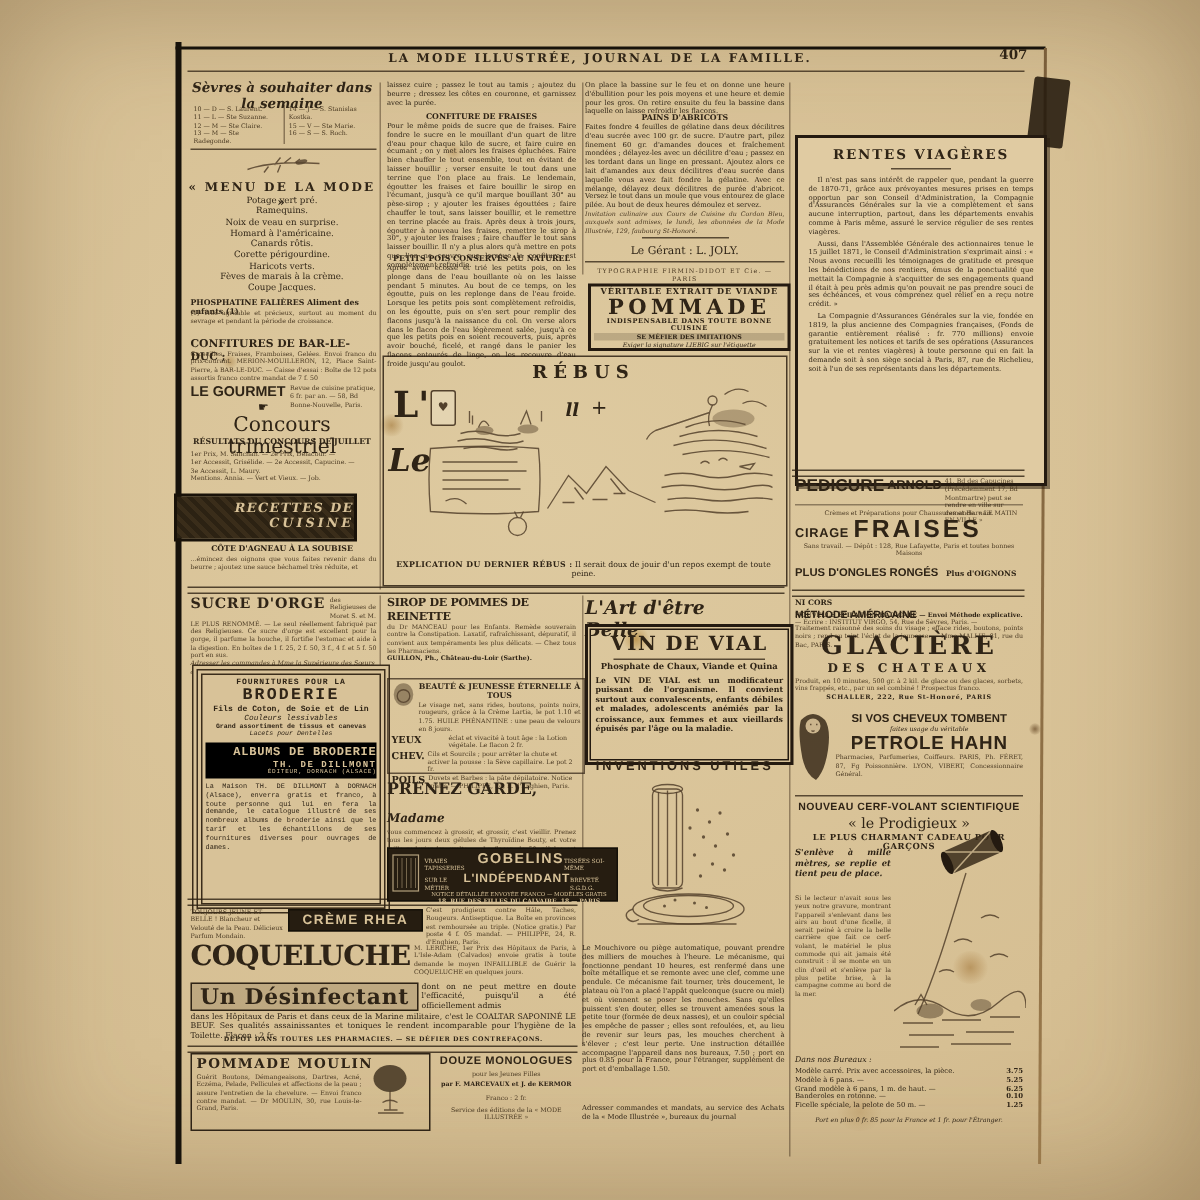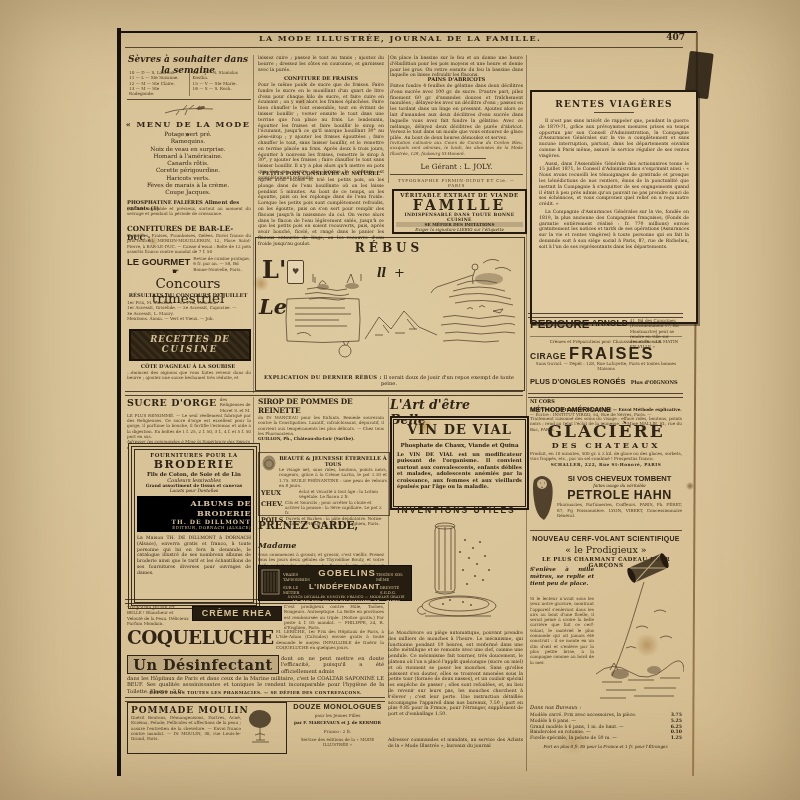--- a/index.html
+++ b/index.html
@@ -19,21 +19,21 @@
   .t42{font-size:4.2px;line-height:5.3px}
   .t45{font-size:4.6px;line-height:5.8px}
   .t5{font-size:5.2px;line-height:6.4px}
   .t55{font-size:5.6px;line-height:6.9px}
   .ink2{color:var(--ink2)}
   .hr{position:absolute;height:1px;background:rgba(45,32,18,.75)}
   .hrd{position:absolute;height:3px;border-top:1px solid rgba(45,32,18,.8);border-bottom:1px solid rgba(45,32,18,.8)}
   .vr{position:absolute;width:1px;background:rgba(60,42,24,.45)}
   .darkbox{background:#261d11;color:#d8c298}
   .fancy-border{border:1px solid #3a2c1a;
-    box-shadow:0 0 0 2px #d8c298,0 0 0 3px #3a2c1a, inset 0 0 0 2px #d8c298, inset 0 0 0 3px #3a2c1a;}
+    box-shadow:0 0 0 2px #d8c298,0 0 0 3px #3a2c1a, inset 0 0 0 2px #d8c298, inset 0 0 0 3px #3a2c1a;font-family:Liberation Mono, monospace;}
   .stain{position:absolute;border-radius:50%;pointer-events:none}
   .fetes-title{font-style:italic;font-weight:700;font-size:9px;line-height:11px}
   .menu-item{font-size:5.8px;line-height:7.3px;text-align:center}
   .price-row{display:flex;justify-content:space-between}
   svg{display:block}
   .sketch{stroke:#53412c;stroke-width:.9;fill:none;opacity:.85}
 </style>
 </head>
 <body>
 
@@ -116,22 +116,22 @@
   <div class="blk c" style="left:125px;top:276px;width:126px;font-size:13.5px;line-height:15px">Concours trimestriel</div>
   <div class="blk c b t5" style="left:125px;top:292px;width:126px">RÉSULTATS DU CONCOURS DE JUILLET</div>
   <div class="blk" style="left:127px;top:300px;width:124px">
 
   <div class="t42 ink2">1er Prix, M. Sanchan. — 2e Prix, Delacour. —</div>
       <div class="t42 ink2">1er Accessit, Grisélide. — 2e Accessit, Capucine. —</div>
       <div class="t42 ink2">3e Accessit, L. Maury.</div>
       <div class="t42 ink2">Mentions. Annia. — Vert et Vieux. — Job.</div>
     </div>
 
-  <div class="blk darkbox" style="left:129px;top:329px;width:118px;height:28px;border:2px solid #191209;
-              background:repeating-linear-gradient(45deg,#2c2213 0 3px,#3a2d1a 3px 6px);text-align:center">
+  <div class="blk darkbox" style="left:116px;top:329px;width:118px;height:28px;border:2px solid #191209;
+              background:repeating-linear-gradient(45deg,#2c2213 0 3px,#3a2d1a 3px 6px);text-align:right">
     <div class="i b" style="font-size:8.5px;margin-top:3px;letter-spacing:1px">RECETTES DE</div>
     <div class="i b" style="font-size:8.5px;letter-spacing:2px">CUISINE</div>
   </div>
   <div class="blk c b t5" style="left:125px;top:363px;width:126px">CÔTE D'AGNEAU À LA SOUBISE</div>
   <div class="blk t42 ink2 j" style="left:127px;top:370px;width:124px">...émincez des oignons que vous faites revenir dans du beurre ; ajoutez une sauce béchamel très réduite, et</div>
 
   <div class="blk t45 j" style="left:258px;top:55px;width:126px">laissez cuire ; passez le tout au tamis ; ajoutez du beurre ; dressez les côtes en couronne, et garnissez avec la purée.</div>
   <div class="blk c b t5" style="left:258px;top:75px;width:126px">CONFITURE DE FRAISES</div>
   <div class="blk t45 j" style="left:258px;top:82px;width:126px">Pour le même poids de sucre que de fraises. Faire fondre le sucre en le mouillant d'un quart de litre d'eau pour chaque kilo de sucre, et faire cuire en écumant ; on y met alors les fraises épluchées. Faire bien chauffer le tout ensemble, tout en évitant de laisser bouillir ; verser ensuite le tout dans une terrine que l'on place au frais. Le lendemain, égoutter les fraises et faire bouillir le sirop en l'écumant, jusqu'à ce qu'il marque bouillant 30° au pèse-sirop ; y ajouter les fraises égouttées ; faire chauffer le tout, sans laisser bouillir, et le remettre en terrine placée au frais. Après deux à trois jours, égoutter à nouveau les fraises, remettre le sirop à 30°, y ajouter les fraises ; faire chauffer le tout sans laisser bouillir. Il n'y a plus alors qu'à mettre en pots que l'on ne couvre que lorsque la confiture est complètement refroidie.</div>
   <div class="blk c b t5" style="left:258px;top:170px;width:126px">PETITS POIS CONSERVÉS AU NATUREL</div>
@@ -141,21 +141,21 @@
   <div class="blk c b t5" style="left:390px;top:76px;width:133px">PAINS D'ABRICOTS</div>
   <div class="blk t45 j" style="left:390px;top:83px;width:133px">Faites fondre 4 feuilles de gélatine dans deux décilitres d'eau sucrée avec 100 gr. de sucre. D'autre part, pilez finement 60 gr. d'amandes douces et fraîchement mondées ; délayez-les avec un décilitre d'eau ; passez en les tordant dans un linge en pressant. Ajoutez alors ce lait d'amandes aux deux décilitres d'eau sucrée dans laquelle vous avez fait fondre la gélatine. Avec ce mélange, délayez deux décilitres de purée d'abricot. Versez le tout dans un moule que vous entourez de glace pilée. Au bout de deux heures démoulez et servez.</div>
   <div class="blk t42 i j ink2" style="left:390px;top:140px;width:133px">Invitation culinaire aux Cours de Cuisine du Cordon Bleu, auxquels sont admises, le lundi, les abonnées de la Mode Illustrée, 129, faubourg St-Honoré.</div>
   <div class="hr" style="left:428px;top:158px;width:58px"></div>
   <div class="blk c" style="left:390px;top:162px;width:133px;font-size:7.2px">Le Gérant : L. JOLY.</div>
   <div class="hr" style="left:390px;top:174px;width:133px"></div>
   <div class="blk c t42 ink2" style="left:390px;top:178px;width:133px;letter-spacing:.8px">TYPOGRAPHIE FIRMIN-DIDOT ET Cie. — PARIS</div>
 
   <div class="blk" style="left:392px;top:189px;width:127px;height:39px;border:2px solid #241a10;padding:1px 2px;text-align:center">
     <div class="b" style="font-size:5.4px;letter-spacing:.6px">VÉRITABLE EXTRAIT DE VIANDE</div>
-    <div class="b" style="font-size:14px;line-height:14px;letter-spacing:3px">FAMILLE</div>
+    <div class="b" style="font-size:14px;line-height:14px;letter-spacing:3px">POMMADE</div>
     <div class="b" style="font-size:4.4px;letter-spacing:.4px">INDISPENSABLE DANS TOUTE BONNE CUISINE</div>
     <div class="b" style="font-size:4.2px;background:rgba(40,28,14,.18)">SE MÉFIER DES IMITATIONS</div>
     <div class="i" style="font-size:4.2px">Exiger la signature LIEBIG sur l'étiquette</div>
   </div>
 
   <div class="blk" style="left:255px;top:237px;width:268px;height:152px;border:1px solid rgba(45,32,18,.85)"></div>
   <div class="blk c b" style="left:255px;top:241px;width:268px;font-size:12px;letter-spacing:4px">RÉBUS</div>
   <div class="blk" style="left:257px;top:255px">
     <svg width="264" height="112" viewBox="0 0 264 112">
 

